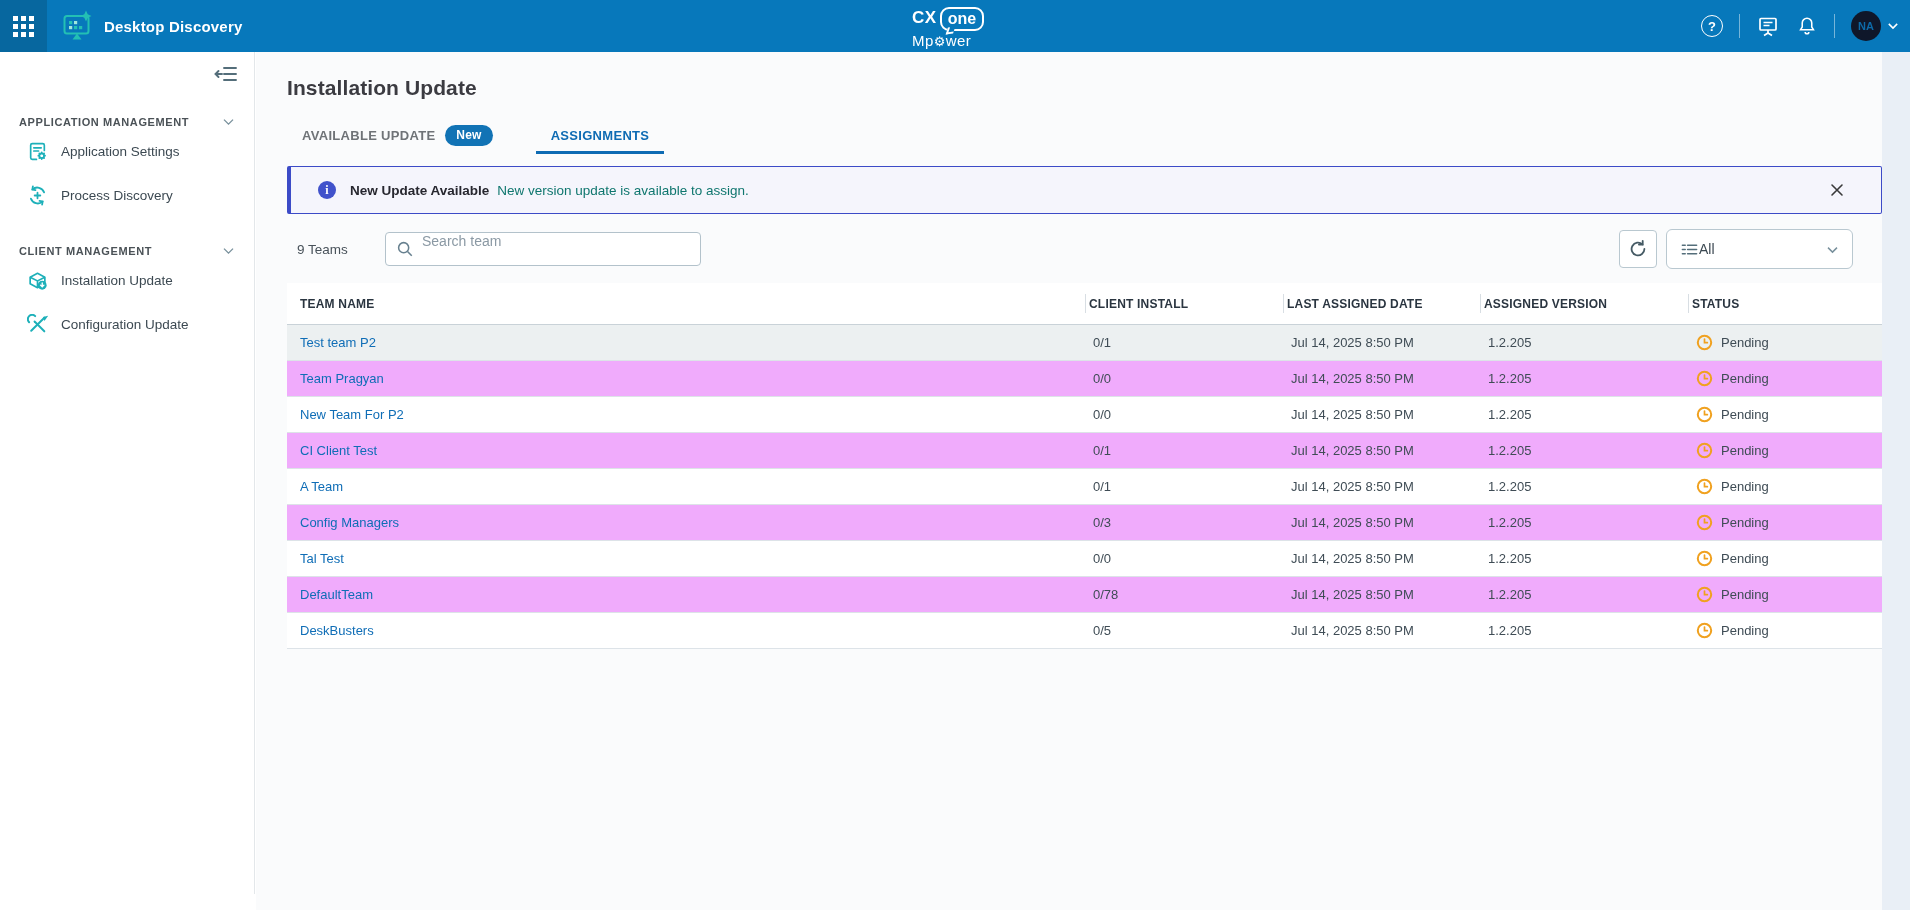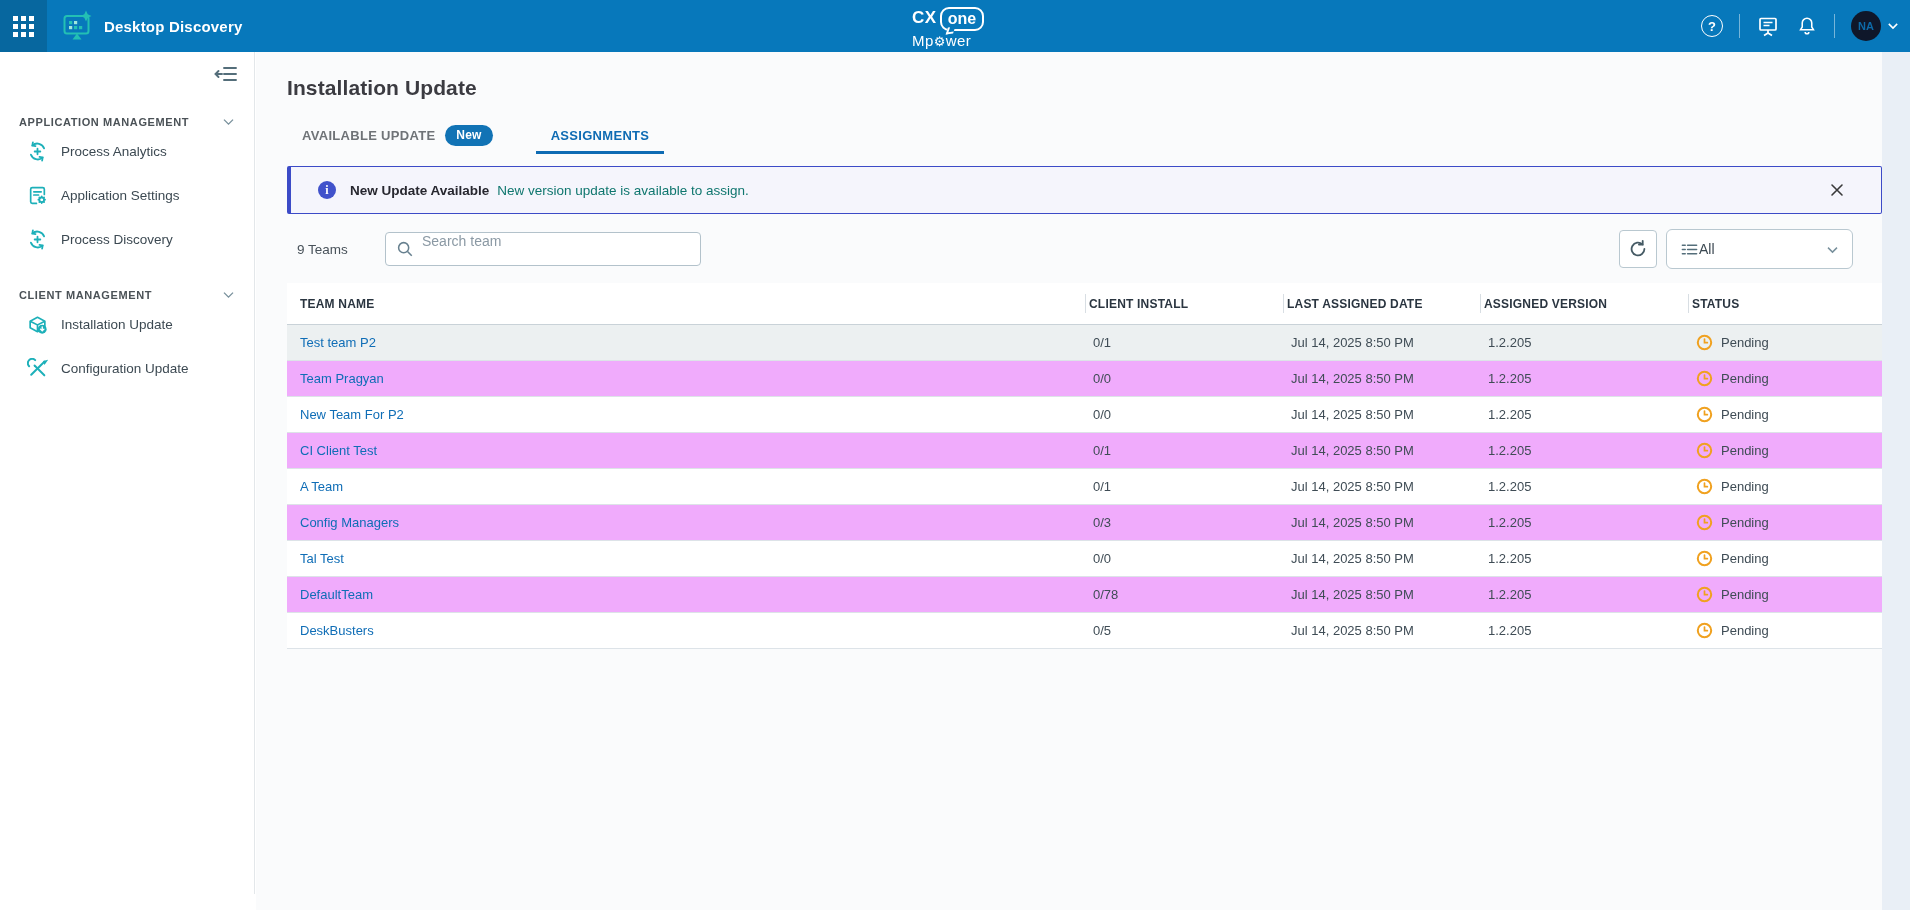--- a/index.html
+++ b/index.html
@@ -186,30 +186,20 @@
   </div>
 
   <div class="side-section">
     <div class="side-header">
       <span class="side-header-label">APPLICATION MANAGEMENT</span>
       <svg width="15" height="15" viewBox="0 0 20 20" fill="none" stroke="#78909c" stroke-width="1.8">
           <path d="M4 7.5 l6 6 6-6"></path>
         </svg>
     </div>
     <div class="side-item">
-      <svg width="21" height="21" viewBox="0 0 20 20" fill="none" stroke="#1db0b9" stroke-width="1.7" stroke-linecap="round">
-        <path d="M16.3 7 A7 7 0 0 0 5.2 4.1"></path>
-          <path d="M5.6 1.3 l-0.5 3 3 0.6"></path>
-        <path d="M3.7 13 a7 7 0 0 0 11.1 2.9"></path>
-          <path d="M14.4 18.7 l0.5-3 -3-0.6"></path>
-        <path d="M10 7.3 v5.4 M7.3 10 h5.4"></path>
-      </svg>
-      <span class="side-item-label">Process Analytics</span>
-    </div>
-    <div class="side-item">
       <svg width="21" height="21" viewBox="0 0 20 20" fill="none" stroke="#1db0b9" stroke-width="1.6" stroke-linecap="round">
         <path d="M16.5 9 V4 a1.5 1.5 0 0 0-1.5-1.5 H5 A1.5 1.5 0 0 0 3.5 4 v12 A1.5 1.5 0 0 0 5 17.5 h4"></path>
         <path d="M6.5 6.5 h7 M6.5 9.5 h4.5"></path>
         <circle cx="14" cy="14" r="2.3"></circle>
         <path d="M14 10.8 v1 M14 16.2 v1 M10.8 14 h1 M16.2 14 h1 M11.7 11.7 l.7.7 M15.6 15.6 l.7.7 M16.3 11.7 l-.7.7 M12.4 15.6 l-.7.7"></path>
       </svg>
       <span class="side-item-label">Application Settings</span>
     </div>
     <div class="side-item">
       <svg width="21" height="21" viewBox="0 0 20 20" fill="none" stroke="#1db0b9" stroke-width="1.7" stroke-linecap="round">

